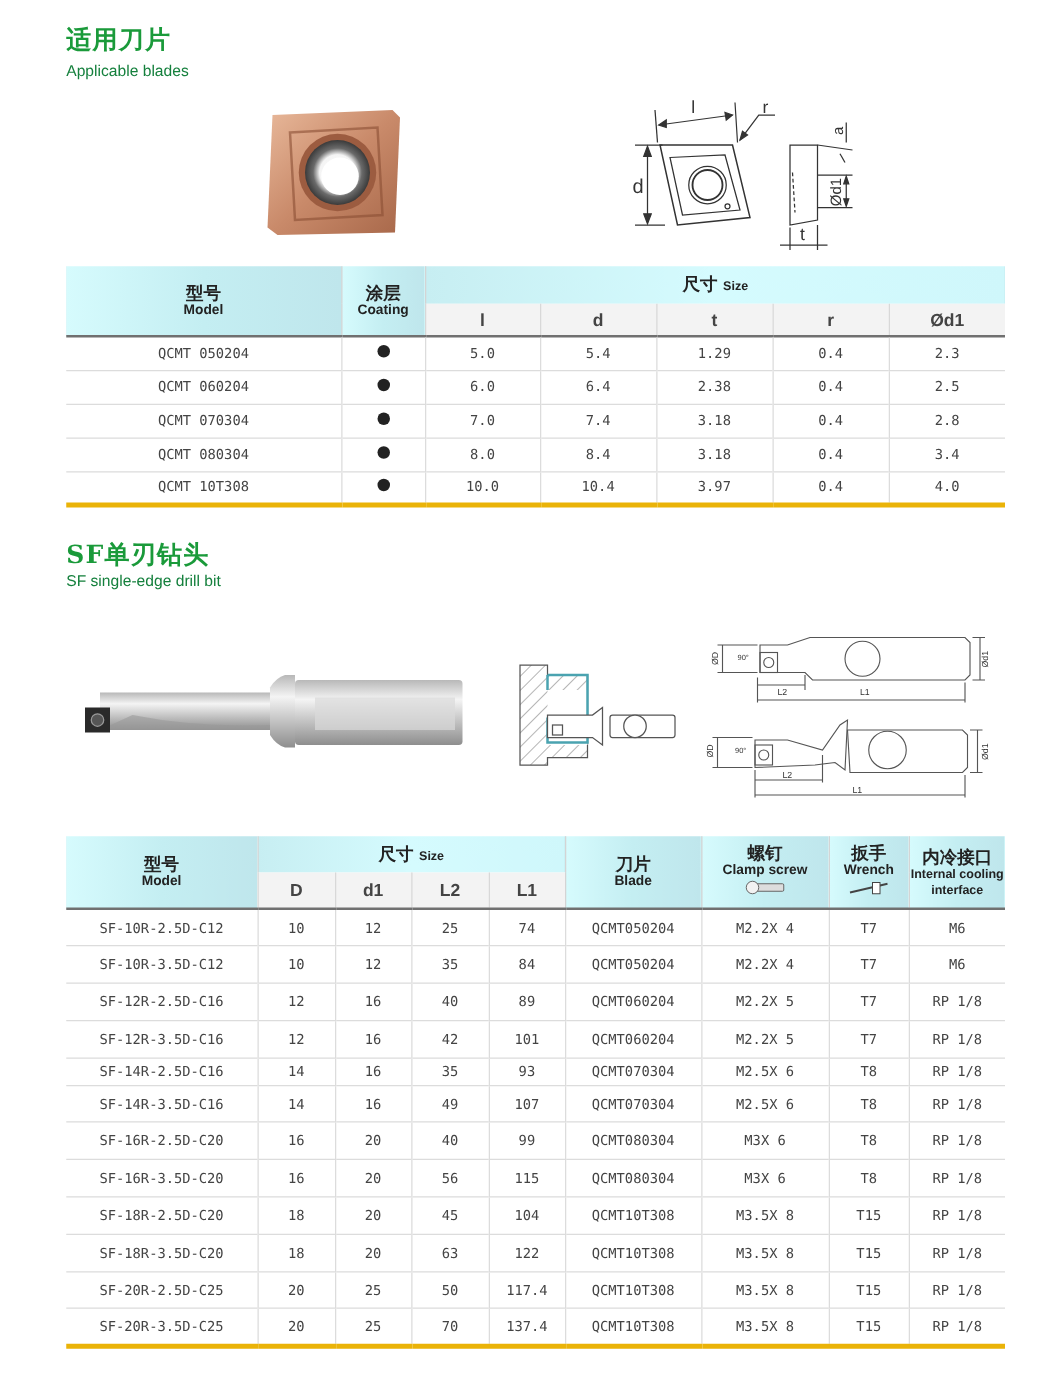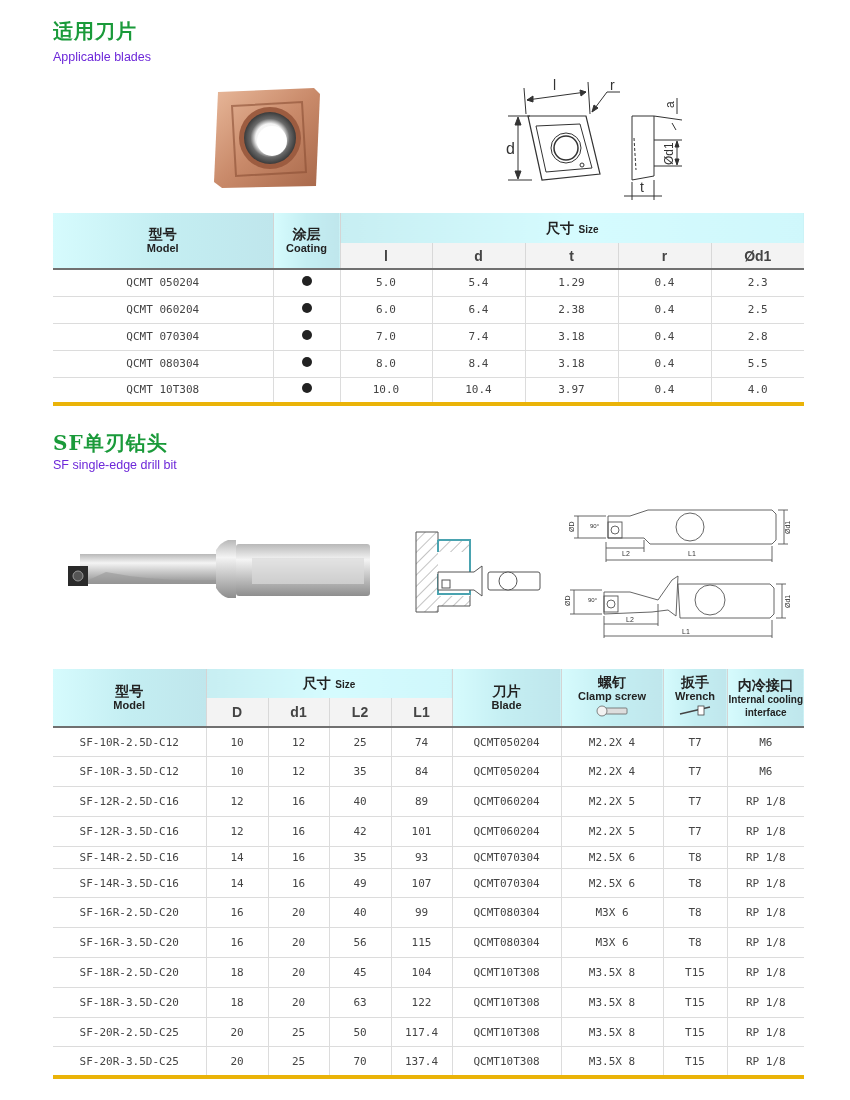--- a/index.html
+++ b/index.html
@@ -1,20 +1,20 @@
 <!DOCTYPE html>
 <html><head>
 <meta charset="utf-8">
 <style>
   * { box-sizing: border-box; margin: 0; padding: 0; }
   html, body { width: 850px; height: 1100px; background: #ffffff; overflow: hidden; }
   body { position: relative; font-family: "Liberation Sans", "DejaVu Sans", sans-serif; color: #333; }
 
   .sec-title { position: absolute; left: 53px; font-family: "DejaVu Serif", "Liberation Serif", serif; font-weight: bold; font-size: 20px; color: #1a9a3a; letter-spacing: 1px; }
-  .sec-sub { position: absolute; left: 53px; font-size: 12.5px; color: #6d28d9; }
+  .sec-sub { position: absolute; left: 53px; font-size: 12.5px; color: #15803d; }
 
   
   .abs { position: absolute; }
 
   
   table { border-collapse: collapse; position: absolute; left: 53px; width: 751px; table-layout: fixed; }
   th { font-weight: bold; color: #222; text-align: center; vertical-align: middle; }
   .hdr { background: linear-gradient(90deg, #d6fbfd 0%, #c4eef2 50%, #bfe6ec 100%); }
   .hdr-top { background: linear-gradient(90deg, #c7eef2 0%, #d5fbfe 50%, #cff7fb 100%); }
   .hdr-sub { background: #f3f3f3; }
@@ -160,21 +160,21 @@
       <td>0.4</td>
       <td>2.8</td>
     </tr>
     <tr style="height:27px;">
       <td>QCMT 080304</td>
       <td><span class="dot"></span></td>
       <td>8.0</td>
       <td>8.4</td>
       <td>3.18</td>
       <td>0.4</td>
-      <td>5.5</td>
+      <td>3.4</td>
     </tr>
     <tr style="height:27px;">
       <td>QCMT 10T308</td>
       <td><span class="dot"></span></td>
       <td>10.0</td>
       <td>10.4</td>
       <td>3.97</td>
       <td>0.4</td>
       <td>4.0</td>
     </tr>

